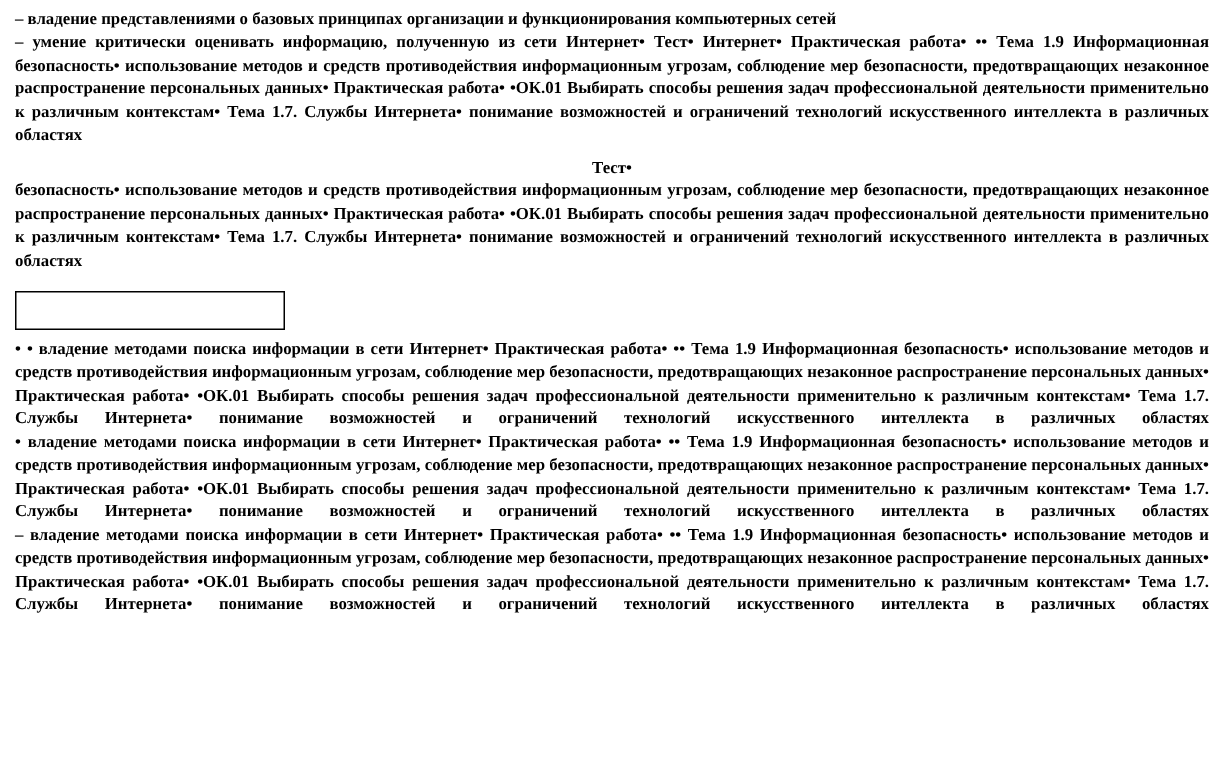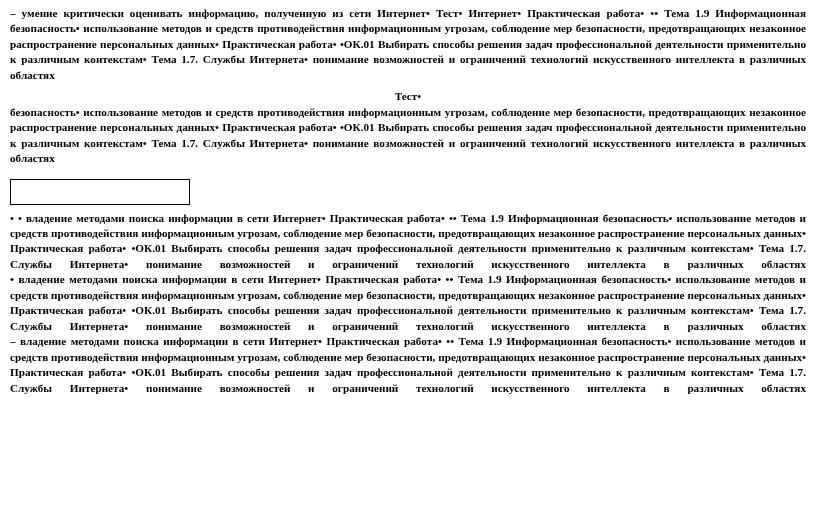--- a/index.html
+++ b/index.html
@@ -50,20 +50,21 @@
     box-sizing: border-box;
     margin: 6px 0 6px 0;
   }
   .spacer-sm { height: 6px; }
 </style>
 </head>
 <body>
 
 <div class="page">
 
+  <p class="para bold just left">– владение представлениями о базовых принципах организации и функционирования компьютерных сетей</p>
 
   <p class="para bold just">– умение критически оценивать информацию, полученную из сети Интернет• Тест• Интернет• Практическая работа• •• Тема 1.9 Информационная безопасность• использование методов и средств противодействия информационным угрозам, соблюдение мер безопасности, предотвращающих незаконное распространение персональных данных• Практическая работа• •ОК.01 Выбирать способы решения задач профессиональной деятельности применительно к различным контекстам• Тема 1.7. Службы Интернета• понимание возможностей и ограничений технологий искусственного интеллекта в различных областях</p>
 
   <div class="spacer-sm"></div>
 
   <p class="para bold center">Тест•</p>
 
   <p class="para bold just">безопасность• использование методов и средств противодействия информационным угрозам, соблюдение мер безопасности, предотвращающих незаконное распространение персональных данных• Практическая работа• •ОК.01 Выбирать способы решения задач профессиональной деятельности применительно к различным контекстам• Тема 1.7. Службы Интернета• понимание возможностей и ограничений технологий искусственного интеллекта в различных областях</p>
 
   <div class="spacer-sm"></div>

